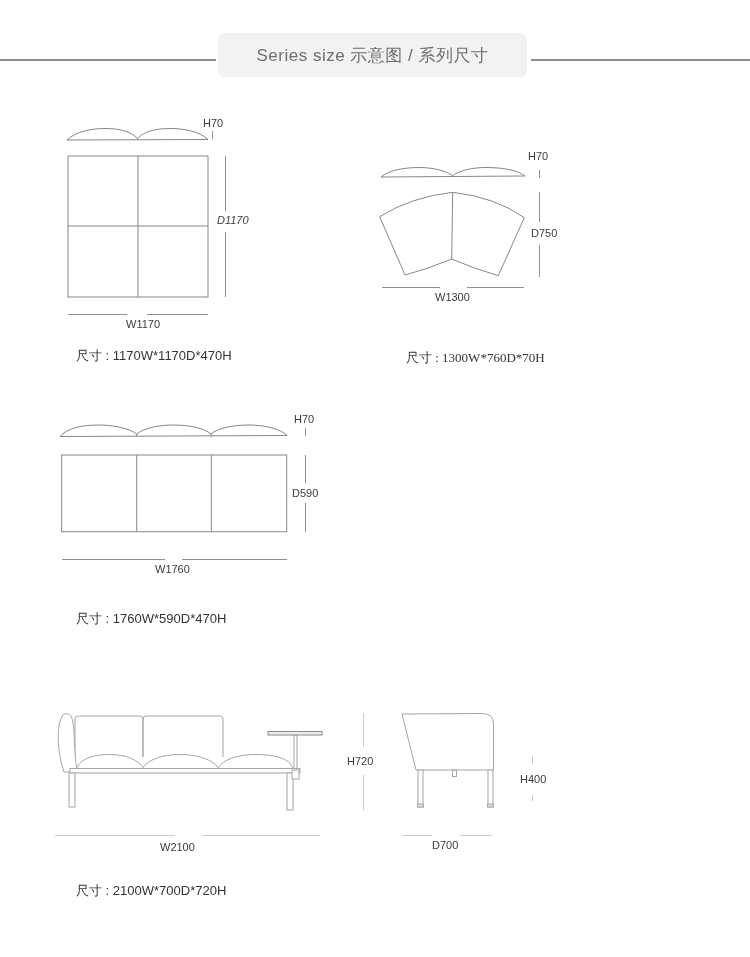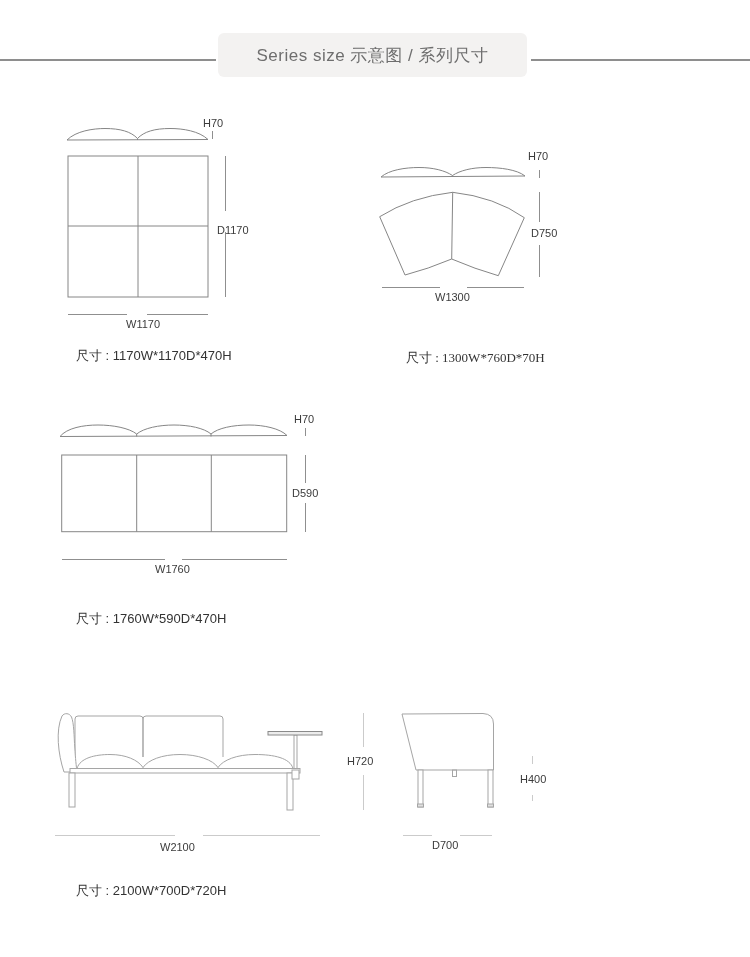--- a/index.html
+++ b/index.html
@@ -35,21 +35,21 @@
     <path class="ol" d="M7,22 C16,13 33,10.5 45,10.5 C60,10.5 71,13.5 77.5,20.5 C84,13.5 95,10.5 110,10.5 C123,10.5 139,13 148,21.5 L7,22 Z"></path>
     <line class="ol" x1="77.5" y1="20.5" x2="77.5" y2="22"></line>
     <rect class="ol" x="8" y="38" width="140" height="141"></rect>
     <line class="ol" x1="78" y1="38" x2="78" y2="179"></line>
     <line class="ol" x1="8" y1="108" x2="148" y2="108"></line>
   </svg>
   <div class="dim-label" style="left:203px;top:117px;">H70</div>
   <div class="dline" style="left:212px;top:131px;width:1px;height:8px;"></div>
   <div class="dline" style="left:225px;top:156px;width:1px;height:55px;"></div>
   <div class="dline" style="left:225px;top:232px;width:1px;height:65px;"></div>
-  <div class="dim-label" style="left:217px;top:224px;">D1170</div>
+  <div class="dim-label" style="left:217px;top:214px;font-style:italic;">D1170</div>
   <div class="dline" style="left:68px;top:314px;width:59px;height:1px;"></div>
   <div class="dline" style="left:147px;top:314px;width:61px;height:1px;"></div>
   <div class="dim-label" style="left:126px;top:318px;">W1170</div>
   <div class="caption" style="left:60px;top:347px;">尺寸 : 1170W*1170D*470H</div>
 
   <svg style="left:375px;top:160px;" width="155" height="125" viewBox="0 0 155 125">
     <path class="ol" d="M6,17 C14,10 30,7.5 44,7.5 C58,7.5 70,10.5 77.5,15.5 C85,10.5 97,7.5 111,7.5 C125,7.5 142,9.5 150,16 L6,17 Z"></path>
     <line class="ol" x1="77.5" y1="15.5" x2="77.5" y2="17"></line>
     <path class="ol" d="M4.7,56.7 Q36,37 77.7,32.3 Q120,37 149.3,57.7 L123.3,115.7 Q100,109 76.7,99 Q53,109 30,115 Z"></path>
     <line class="ol" x1="77.7" y1="32.3" x2="76.7" y2="99"></line>

